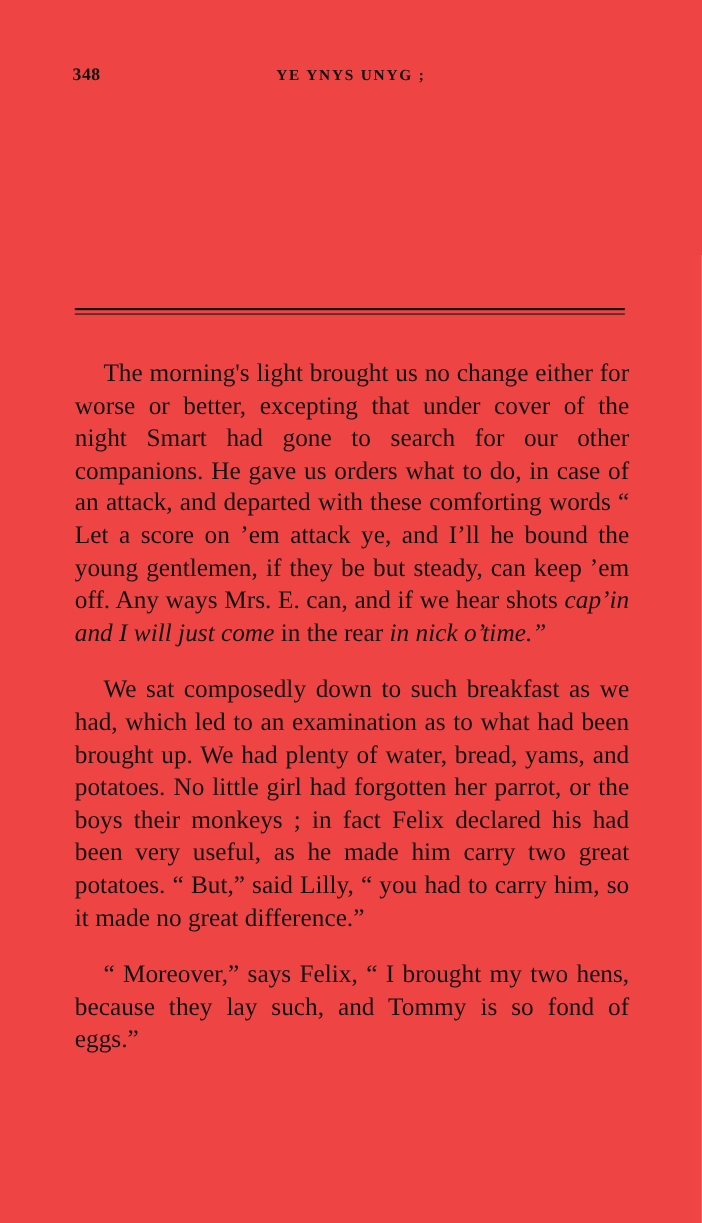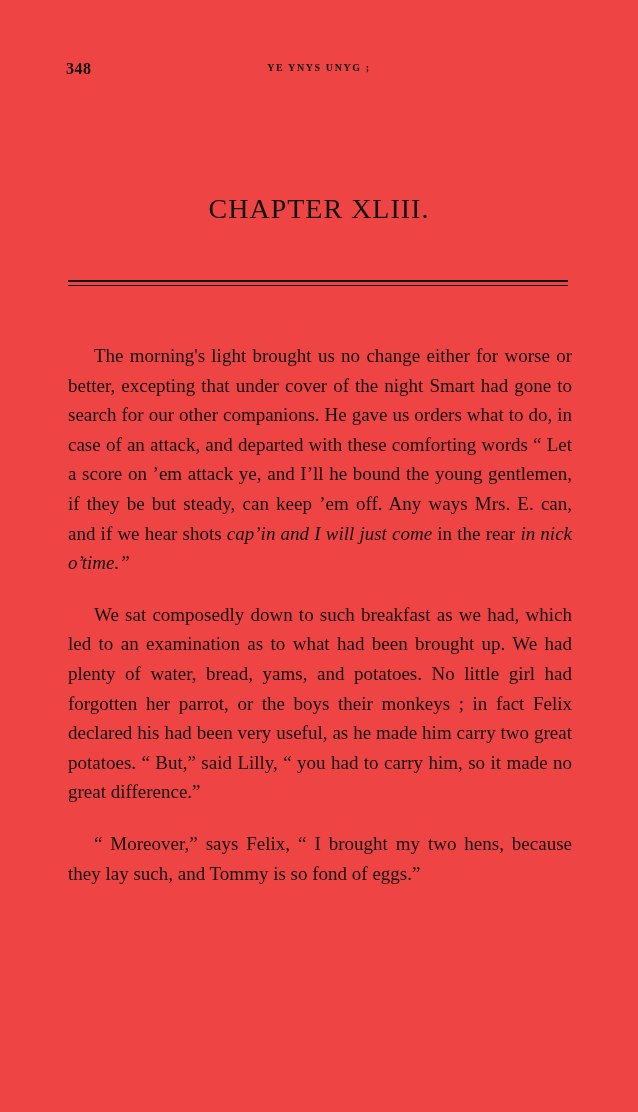--- a/index.html
+++ b/index.html
@@ -34,21 +34,21 @@
     font-weight: bold;
     font-size: 16px;
     letter-spacing: 0.5px;
   }
   .head-title {
     position: absolute;
     left: 0;
     top: 2px;
     width: 638px;
     text-align: center;
-    font-size: 10px;
+    font-size: 14px;
     font-weight: bold;
     letter-spacing: 1.6px;
   }
   .chapter-title {
     position: absolute;
     top: 193px;
     left: 0;
     width: 638px;
     text-align: center;
     font-size: 28px;
@@ -66,24 +66,24 @@
   }
   .rule-gap {
     height: 3px;
   }
   .rule-thin {
     height: 1px;
     background: #141414;
   }
   .body-text {
     position: absolute;
-    top: 341px;
+    top: 324px;
     left: 68px;
     width: 504px;
-    font-size: 19px;
+    font-size: 23px;
     line-height: 29.6px;
     text-align: justify;
   }
   p {
     margin: 0 0 22px 0;
     text-indent: 26px;
   }
   p.tight {
     margin-bottom: 0;
   }
@@ -94,21 +94,20 @@
 </head>
 <body>
 
 <div class="page">
 
   <div class="running-head">
     <div class="folio">348</div>
     <div class="head-title">YE YNYS UNYG ;</div>
   </div>
 
-  <div class="chapter-title">CHAPTER XLIII.</div>
 
   <div class="rule-group">
     <div class="rule-thick"></div>
     <div class="rule-gap"></div>
     <div class="rule-thin"></div>
   </div>
 
   <div class="body-text">
     <p>The morning's light brought us no change either for worse or better, excepting that under cover of the night Smart had gone to search for our other companions.  He gave us orders what to do, in case of an attack, and  departed  with  these  comforting  words “ Let a score on ’em attack ye, and I’ll he bound the young gentlemen, if they be but steady, can keep ’em off.    Any ways Mrs. E. can, and if  we hear shots <span class="ital">cap’in and I will just come</span> in the rear <span class="ital">in nick o’time.”</span></p>
     <p>We sat composedly down to such breakfast as we had, which led to an examination as to what had been brought up.   We had plenty of water, bread, yams, and potatoes.   No little girl had  forgotten her parrot, or the boys their monkeys ; in fact Felix declared his had been very useful, as he made  him carry two great potatoes.   “ But,” said  Lilly, “ you  had to  carry him, so it made no great difference.”</p>

